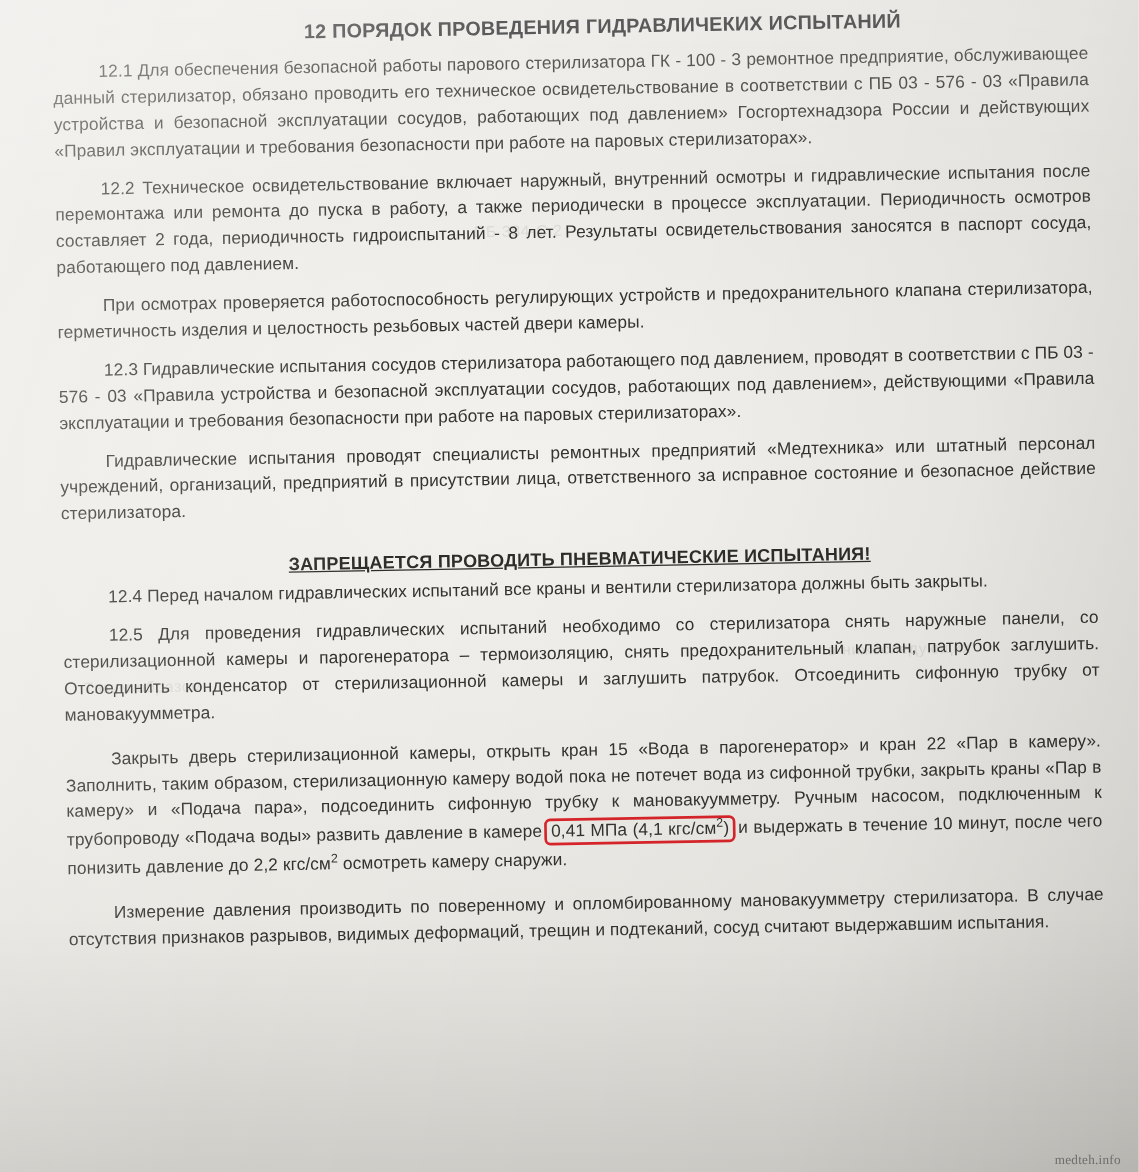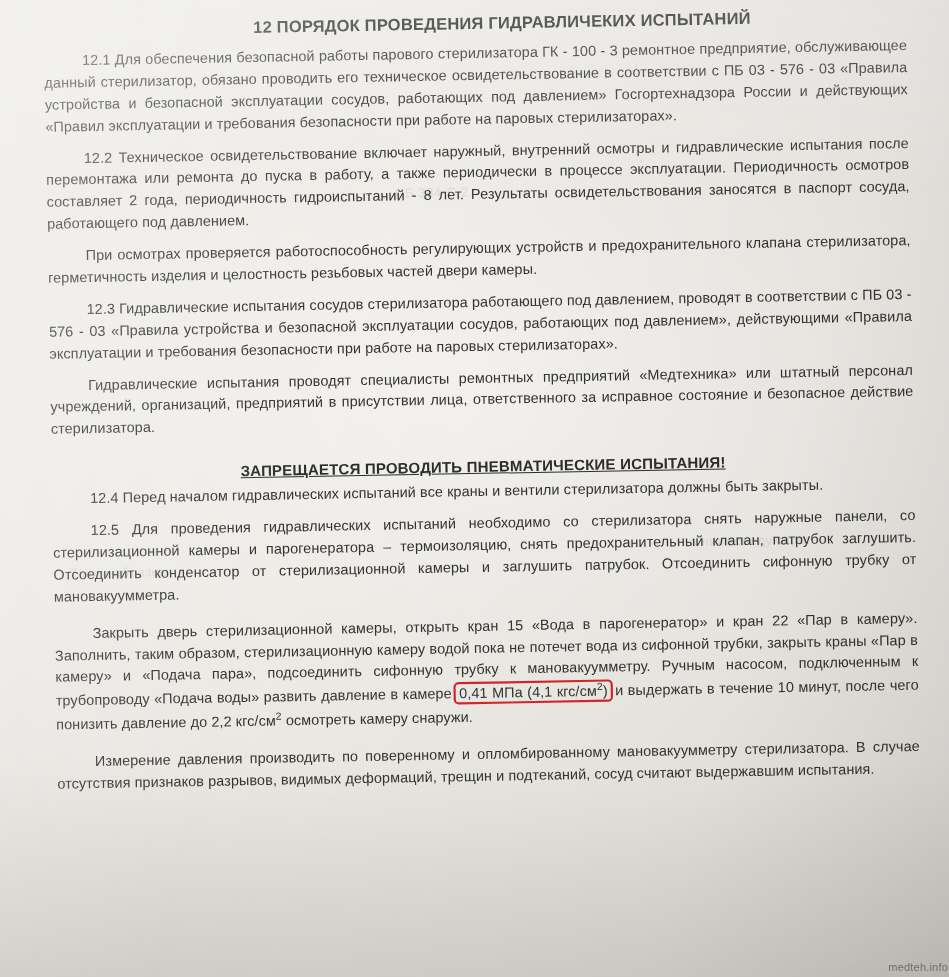--- a/index.html
+++ b/index.html
@@ -83,26 +83,26 @@
     padding: 1px 3px;
     box-shadow: 0 0 0 2.2px #d8252b;
     border-radius: 3px;
   }
   sup {
     font-size: 0.72em;
     vertical-align: super;
   }
   .watermark {
     position: absolute;
-    right: 1px;
+    right: 15px;
     bottom: 4px;
     font-size: 11px;
     color: #6d6d6d;
     letter-spacing: 0.2px;
-    font-family: Liberation Sans, sans-serif;
+    font-family: Liberation Serif, serif;
     z-index: 5;
   }
   
   .ghost {
     position: absolute;
     color: rgba(120,130,140,0.16);
     font-size: 13px;
     letter-spacing: 0.6px;
     pointer-events: none;
     transform: rotate(-1deg);

